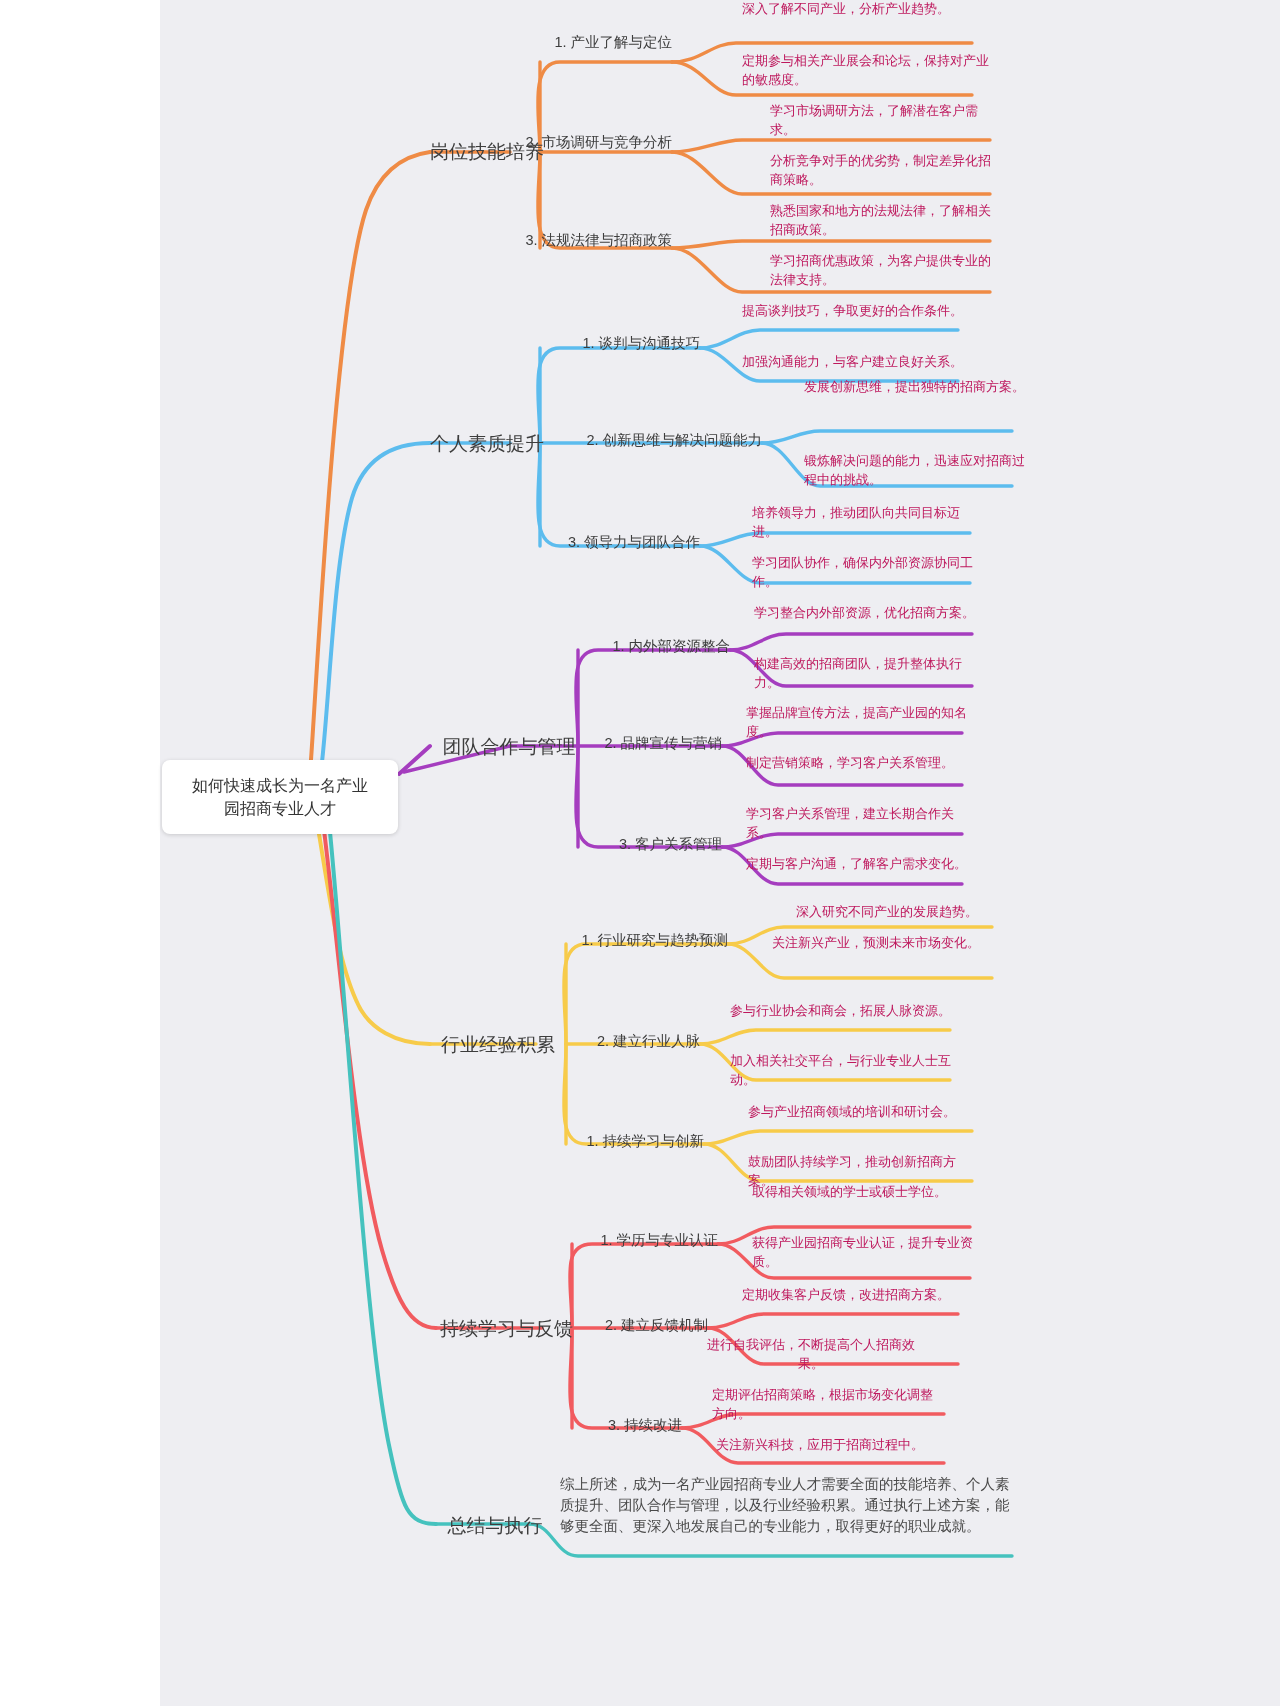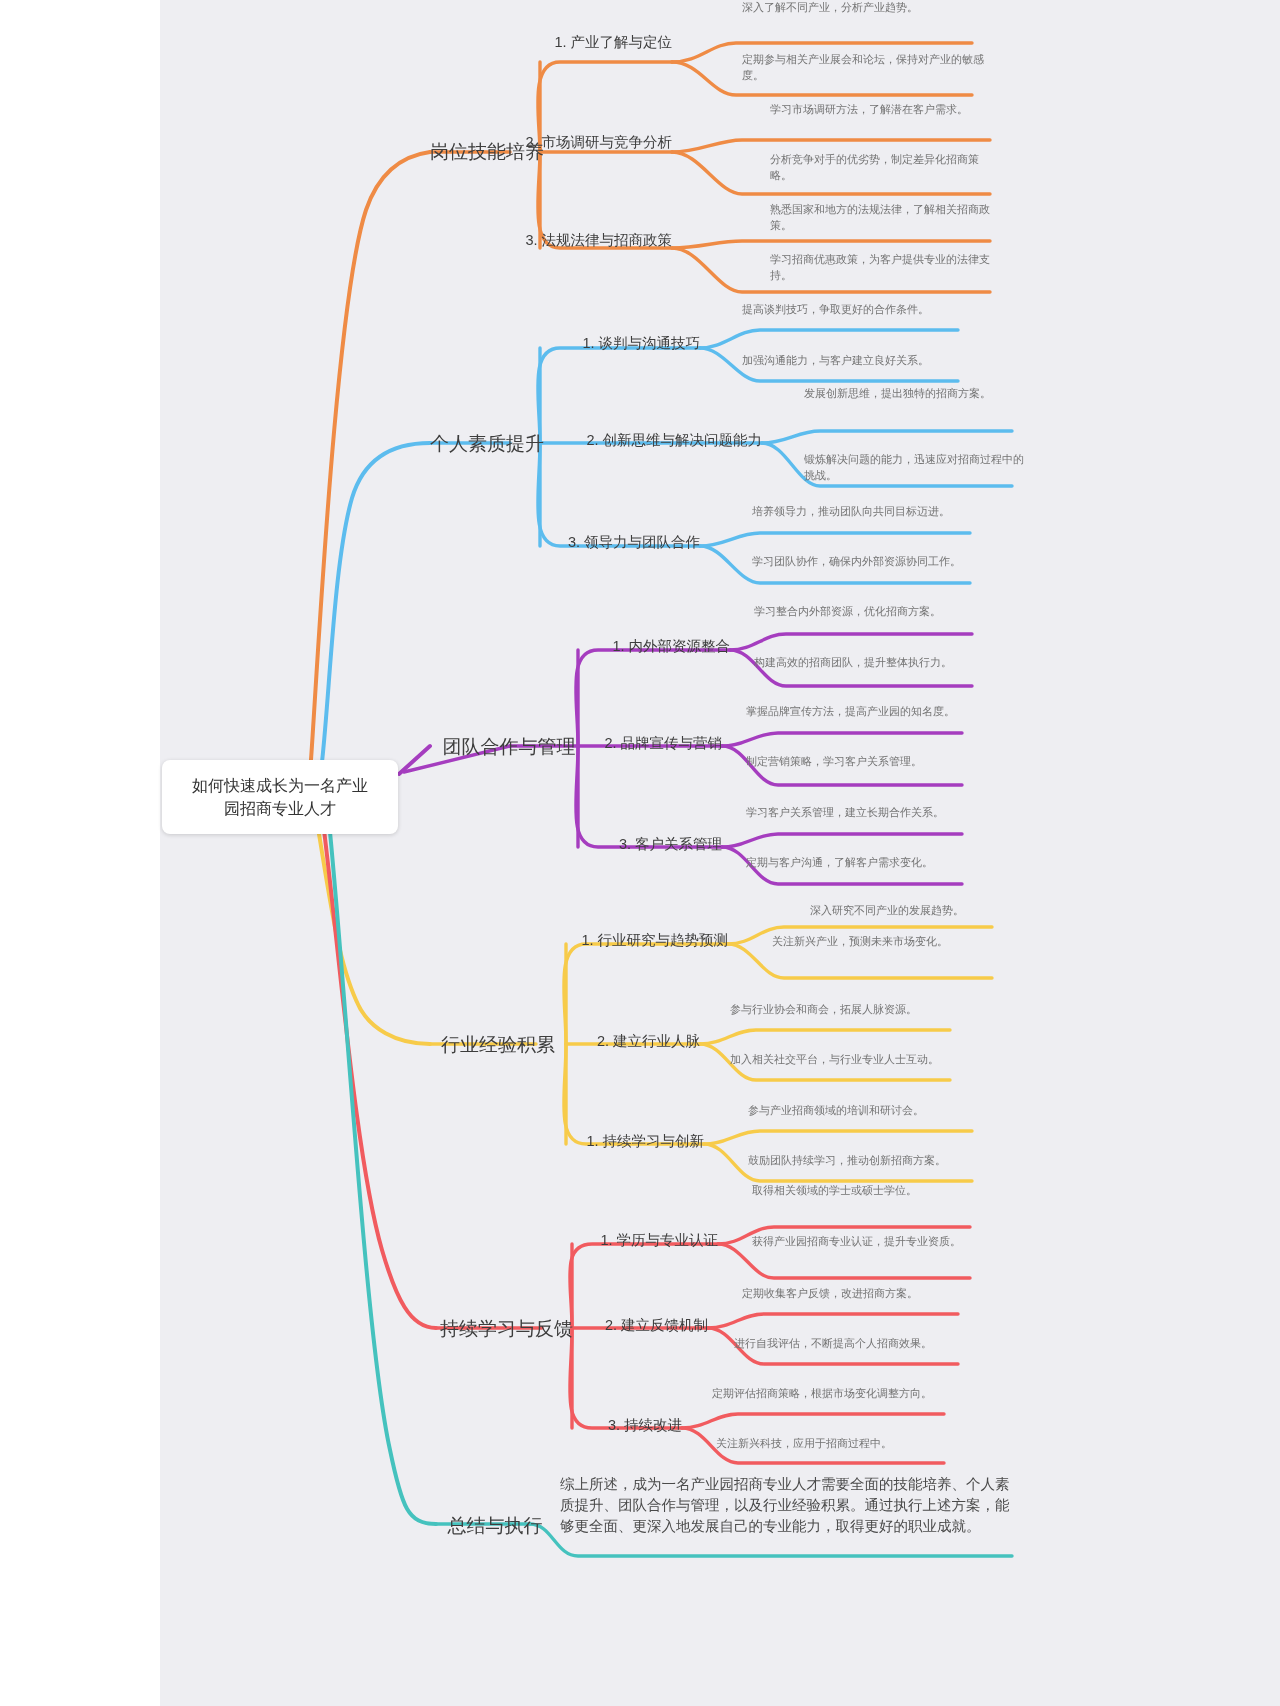--- a/index.html
+++ b/index.html
@@ -9,21 +9,21 @@
   svg#links{position:absolute;left:0;top:0;width:1280px;height:1706px;pointer-events:none;}
   .node{position:absolute;box-sizing:border-box;color:#3c3c3c;line-height:1.45;}
   .root{
     background:#ffffff;border-radius:8px;
     box-shadow:0 1px 4px rgba(0,0,0,.16);
     padding:14px 30px;text-align:center;font-size:16px;color:#333;
     width:236px;left:162px;top:760px;
   }
   .l1{font-size:19px;color:#3d3d3d;text-align:center;white-space:nowrap;}
   .l2{font-size:14.5px;color:#3d3d3d;text-align:right;white-space:nowrap;}
-  .l3{font-size:11px;color:#737373;text-align:left;}
+  .l3{font-size:13px;color:#be185d;text-align:left;}
   .summary{font-size:14.5px;color:#4a4a4a;text-align:left;}
 </style>
 </head>
 <body>
 
 <div id="canvas">
   <div id="board"></div>
 
   <svg id="links" viewBox="0 0 1280 1706">
     <g fill="none" stroke-width="3.4" stroke-linecap="round" stroke-linejoin="round">
@@ -111,21 +111,21 @@
   <div class="node l3" style="left:770px;top:152px;width:230px;">分析竞争对手的优劣势，制定差异化招商策略。</div>
   <div class="node l2" style="left:452px;top:230px;width:220px;">3. 法规法律与招商政策</div>
   <div class="node l3" style="left:770px;top:202px;width:230px;">熟悉国家和地方的法规法律，了解相关招商政策。</div>
   <div class="node l3" style="left:770px;top:252px;width:230px;">学习招商优惠政策，为客户提供专业的法律支持。</div>
 
   <div class="node l1" style="left:430px;top:430px;width:112px;">个人素质提升</div>
   <div class="node l2" style="left:480px;top:333px;width:220px;">1. 谈判与沟通技巧</div>
   <div class="node l3" style="left:742px;top:302px;width:232px;">提高谈判技巧，争取更好的合作条件。</div>
   <div class="node l3" style="left:742px;top:353px;width:232px;">加强沟通能力，与客户建立良好关系。</div>
   <div class="node l2" style="left:542px;top:430px;width:220px;">2. 创新思维与解决问题能力</div>
-  <div class="node l3" style="left:804px;top:386px;width:224px;font-family:Liberation Serif, serif;">发展创新思维，提出独特的招商方案。</div>
+  <div class="node l3" style="left:804px;top:378px;width:224px;font-family:Liberation Serif, serif;">发展创新思维，提出独特的招商方案。</div>
   <div class="node l3" style="left:804px;top:452px;width:224px;">锻炼解决问题的能力，迅速应对招商过程中的挑战。</div>
   <div class="node l2" style="left:480px;top:532px;width:220px;">3. 领导力与团队合作</div>
   <div class="node l3" style="left:752px;top:504px;width:230px;">培养领导力，推动团队向共同目标迈进。</div>
   <div class="node l3" style="left:752px;top:554px;width:230px;">学习团队协作，确保内外部资源协同工作。</div>
 
   <div class="node l1" style="left:442px;top:733px;width:134px;">团队合作与管理</div>
   <div class="node l2" style="left:510px;top:636px;width:220px;">1. 内外部资源整合</div>
   <div class="node l3" style="left:754px;top:604px;width:228px;">学习整合内外部资源，优化招商方案。</div>
   <div class="node l3" style="left:754px;top:655px;width:228px;">构建高效的招商团队，提升整体执行力。</div>
   <div class="node l2" style="left:502px;top:733px;width:220px;">2. 品牌宣传与营销</div>
@@ -145,20 +145,20 @@
   <div class="node l2" style="left:484px;top:1131px;width:220px;">1. 持续学习与创新</div>
   <div class="node l3" style="left:748px;top:1103px;width:228px;">参与产业招商领域的培训和研讨会。</div>
   <div class="node l3" style="left:748px;top:1153px;width:228px;">鼓励团队持续学习，推动创新招商方案。</div>
 
   <div class="node l1" style="left:440px;top:1315px;width:132px;">持续学习与反馈</div>
   <div class="node l2" style="left:498px;top:1230px;width:220px;">1. 学历与专业认证</div>
   <div class="node l3" style="left:752px;top:1183px;width:226px;">取得相关领域的学士或硕士学位。</div>
   <div class="node l3" style="left:752px;top:1234px;width:226px;">获得产业园招商专业认证，提升专业资质。</div>
   <div class="node l2" style="left:488px;top:1315px;width:220px;">2. 建立反馈机制</div>
   <div class="node l3" style="left:742px;top:1286px;width:224px;">定期收集客户反馈，改进招商方案。</div>
-  <div class="node l3" style="left:734px;top:1336px;width:224px;">进行自我评估，不断提高个人招商效果。</div>
+  <div class="node l3" style="left:699px;top:1336px;width:224px;text-align:center;">进行自我评估，不断提高个人招商效果。</div>
   <div class="node l2" style="left:462px;top:1415px;width:220px;">3. 持续改进</div>
   <div class="node l3" style="left:712px;top:1386px;width:226px;">定期评估招商策略，根据市场变化调整方向。</div>
   <div class="node l3" style="left:716px;top:1436px;width:226px;">关注新兴科技，应用于招商过程中。</div>
 
   <div class="node l1" style="left:440px;top:1512px;width:110px;">总结与执行</div>
   <div class="node summary" style="left:560px;top:1474px;width:452px;">综上所述，成为一名产业园招商专业人才需要全面的技能培养、个人素质提升、团队合作与管理，以及行业经验积累。通过执行上述方案，能够更全面、更深入地发展自己的专业能力，取得更好的职业成就。</div>
 </div>
 
 </body></html>

